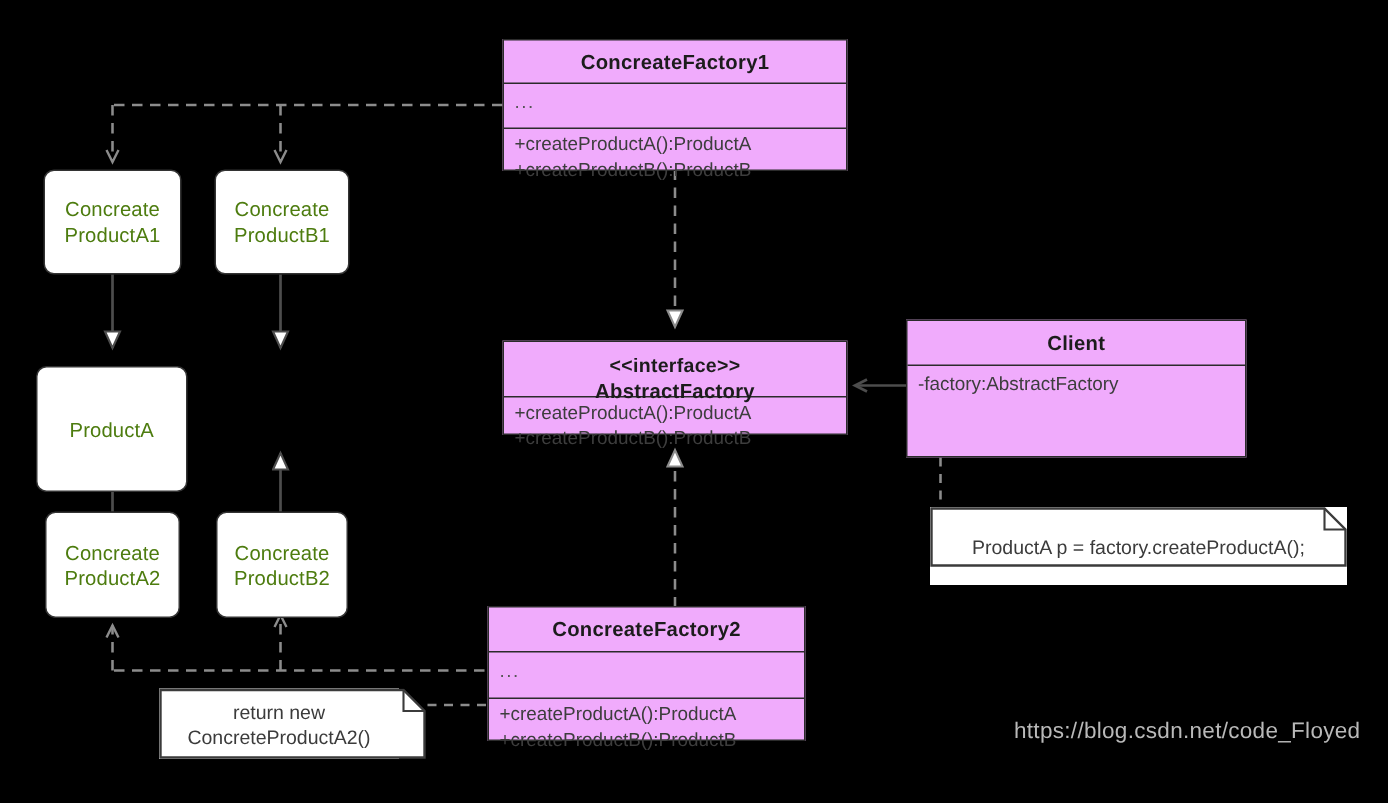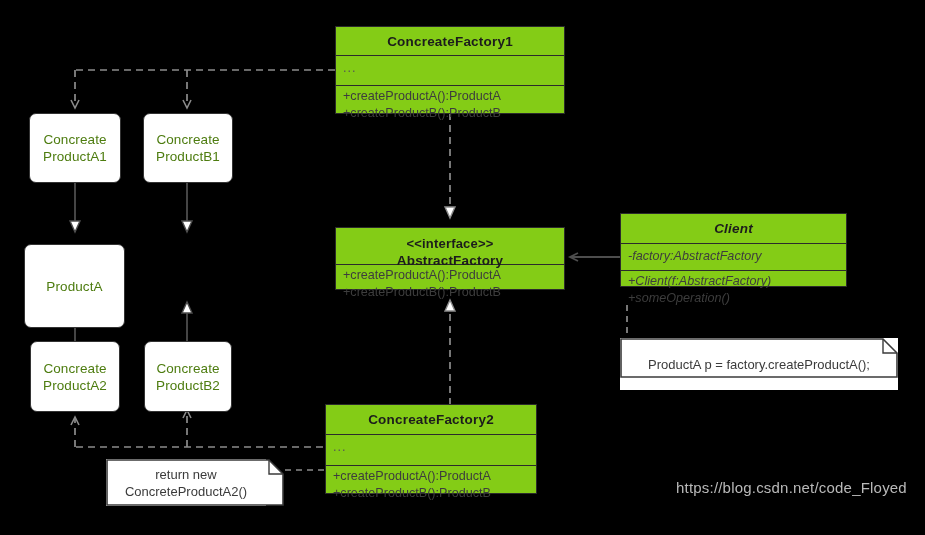--- a/index.html
+++ b/index.html
@@ -38,21 +38,21 @@
     color: #4d7c0f;
     font-size: 13.5px;
     line-height: 17px;
     letter-spacing: .1px;
   }
   .node span { display: block; }
 
   
   .umlbox {
     position: absolute;
-    background: #84cc16;
+    background: #f0abfc;
     border: 1.6px solid #2b2b2b;
     box-sizing: border-box;
     color: #3b3b3b;
   }
   .uml-title {
     text-align: center;
     font-weight: bold;
     color: #1c1c1c;
     font-size: 13.5px;
     letter-spacing: .2px;
@@ -189,30 +189,26 @@
     </div>
     <div class="uml-sec" style="height:31px;">
       <div class="row ellipsis">...</div>
     </div>
     <div class="uml-sec" style="height:30px; padding-top:2px;">
       <div class="row">+createProductA():ProductA</div>
       <div class="row">+createProductB():ProductB</div>
     </div>
   </div>
 
-  <div class="umlbox" style="left:620px; top:213px; width:227px; height:74px;font-style:italic;">
+  <div class="umlbox" style="left:604px; top:213px; width:227px; height:92px;">
     <div class="uml-title" style="height:29px;">
       <span class="cname">Client</span>
     </div>
     <div class="uml-sec" style="height:27px;">
       <div class="row">-factory:AbstractFactory</div>
-    </div>
-    <div class="uml-sec" style="height:36px; padding-top:2px;">
-      <div class="row">+Client(f:AbstractFactory)</div>
-      <div class="row">+someOperation()</div>
     </div>
   </div>
 
   <div class="node" style="left:29px; top:113px; width:92px; height:70px;">
     <div>
       <span>Concreate</span>
       <span>ProductA1</span>
     </div>
   </div>
 

